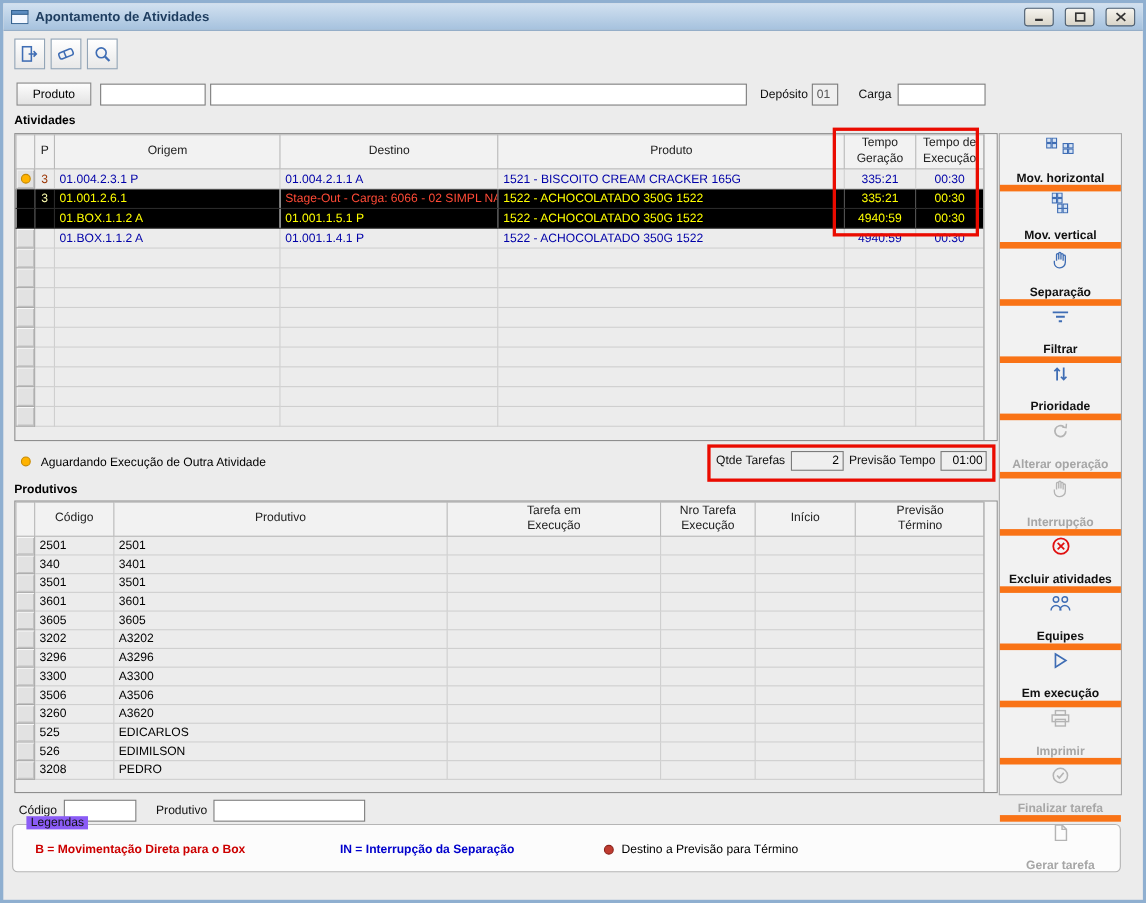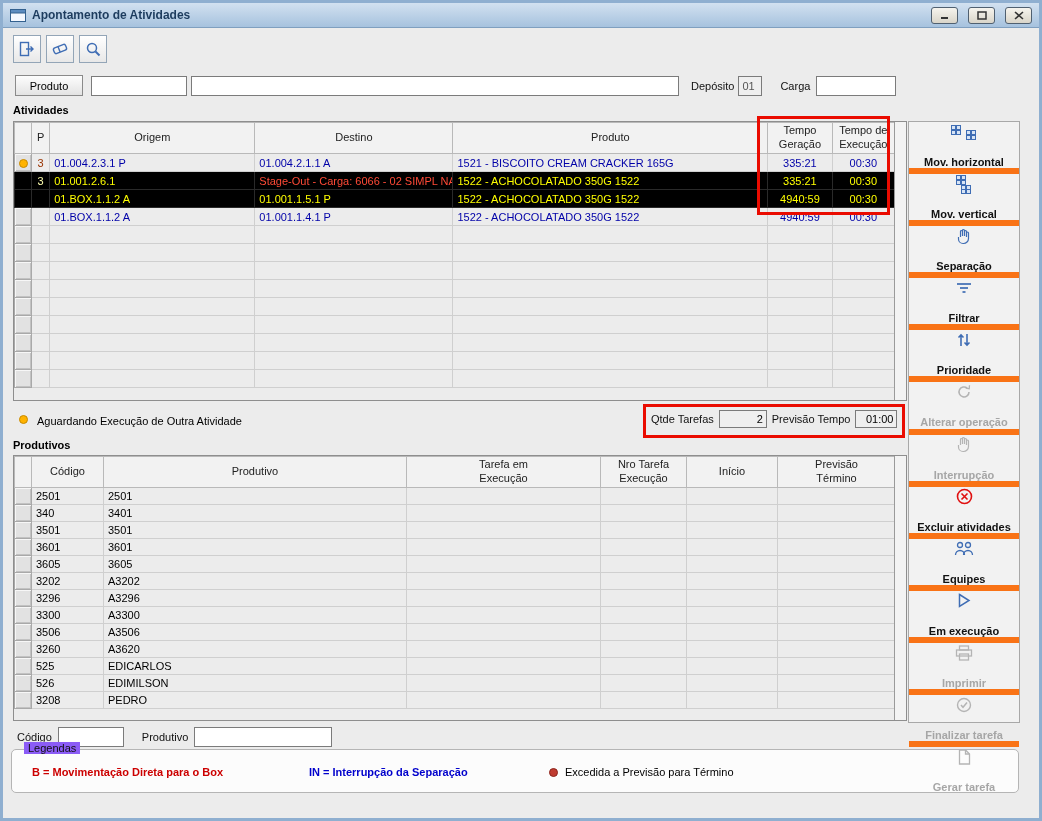--- a/index.html
+++ b/index.html
@@ -473,21 +473,21 @@
     <span class="lbl" style="margin-left:12px">Produtivo</span>
     <input class="fld" style="width: 138px;">
   </div>
 
   <div class="legendas">
     <span class="leg-title">Legendas</span>
     <span class="leg-item leg-b">B = Movimentação Direta para o Box</span>
     <span class="leg-item leg-in">IN = Interrupção da Separação</span>
     <span class="leg-item leg-exc">
       <span class="dot" style="background:#bf3b30;border:1px solid #8c241c"></span>
-      <span>Excedida a Previsão para Término</span>
+      <span>Destino a Previsão para Término</span>
     </span>
   </div>
 
   <div class="sidebar">
 
     <div class="sb-btn">
       <span class="sb-ico">
         <svg width="26" height="15" viewBox="0 0 26 15">
             <g fill="#d7e4f5" stroke="#3f6db4">
           <rect x="0.5" y="0.5" width="4" height="4"></rect>

